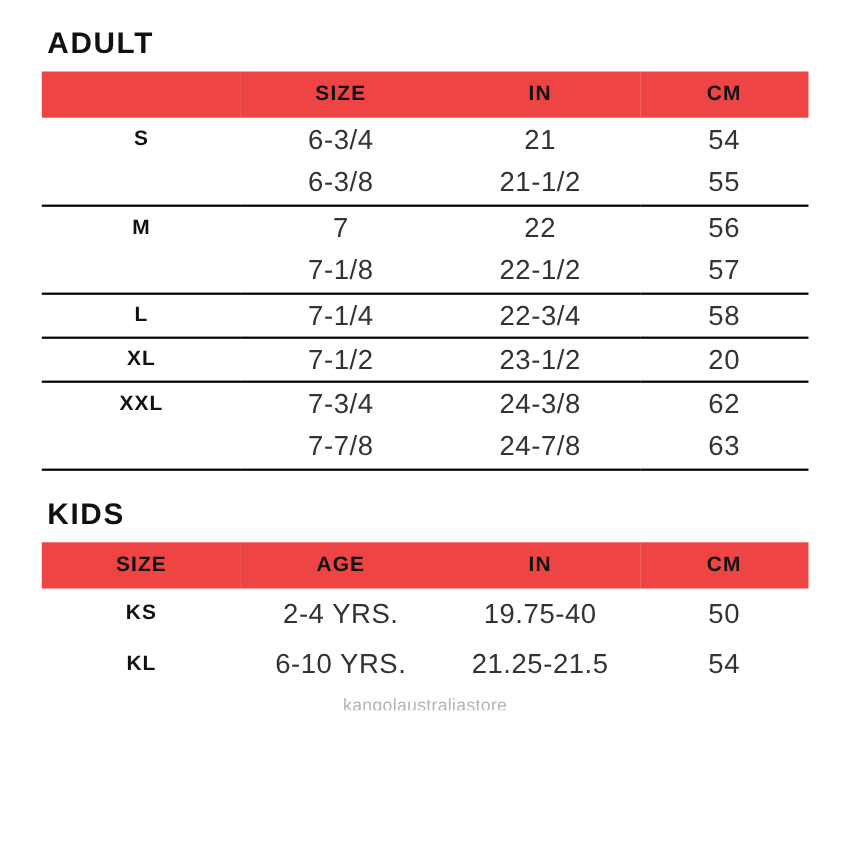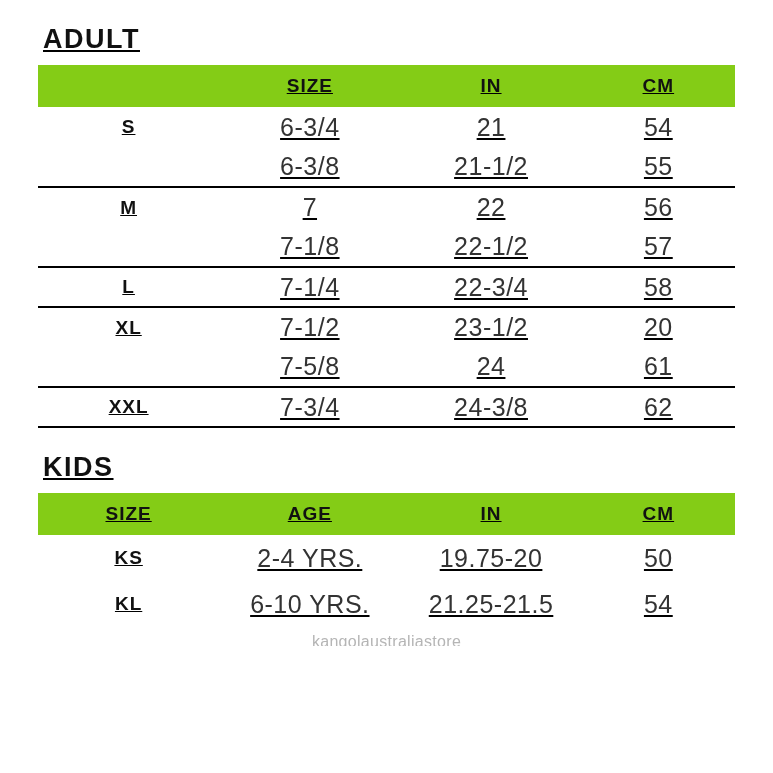--- a/index.html
+++ b/index.html
@@ -8,21 +8,20 @@
     background: #ffffff;
     font-family: "Liberation Sans", "DejaVu Sans", sans-serif;
   }
   .page {
     width: 773px;
     height: 646px;
     box-sizing: border-box;
     padding: 24px 38px 4px 38px;
     background: #ffffff;
     overflow: hidden;
-    text-decoration: underline;
   }
   .section-heading {
     font-size: 27px;
     font-weight: 800;
     color: #111111;
     letter-spacing: 1.5px;
     margin: 0 0 10px 5px;
     line-height: 1.15;
   }
   .kids-heading {
@@ -31,21 +30,21 @@
   table.size-table {
     width: 100%;
     border-collapse: collapse;
     table-layout: fixed;
   }
   col.c1 { width: 26%; }
   col.c2 { width: 26%; }
   col.c3 { width: 26%; }
   col.c4 { width: 22%; }
   thead tr {
-    background: #84cc16;
+    background: #ef4444;
     height: 42px;
   }
   thead th {
     font-size: 19px;
     font-weight: 700;
     color: #111111;
     letter-spacing: 1px;
     text-align: center;
     padding: 0;
   }
@@ -140,34 +139,34 @@
       </tr>
     </tbody>
 
     <tbody class="group">
       <tr>
         <th class="rowlabel">XL</th>
         <td>7-1/2</td>
         <td>23-1/2</td>
         <td>20</td>
       </tr>
-      <tr>
-        <th class="rowlabel"></th>
-        <td>7-5/8</td>
-        <td>24</td>
-        <td>61</td>
-      </tr>
     </tbody>
 
     <tbody class="group">
       <tr>
         <th class="rowlabel">XXL</th>
         <td>7-3/4</td>
         <td>24-3/8</td>
         <td>62</td>
+      </tr>
+      <tr>
+        <th class="rowlabel"></th>
+        <td>7-7/8</td>
+        <td>24-7/8</td>
+        <td>63</td>
       </tr>
     </tbody>
   </table>
 
   <div class="section-heading kids-heading">KIDS</div>
 
   <table class="size-table kids-table">
     <colgroup>
         <col class="c1">
         <col class="c2">
@@ -179,21 +178,21 @@
         <th>SIZE</th>
         <th>AGE</th>
         <th>IN</th>
         <th>CM</th>
       </tr>
     </thead>
     <tbody>
       <tr>
         <th class="rowlabel">KS</th>
         <td>2-4 YRS.</td>
-        <td>19.75-20</td>
+        <td>19.75-40</td>
         <td>50</td>
       </tr>
       <tr>
         <th class="rowlabel">KL</th>
         <td>6-10 YRS.</td>
         <td>21.25-21.5</td>
         <td>54</td>
       </tr>
     </tbody>
   </table>

